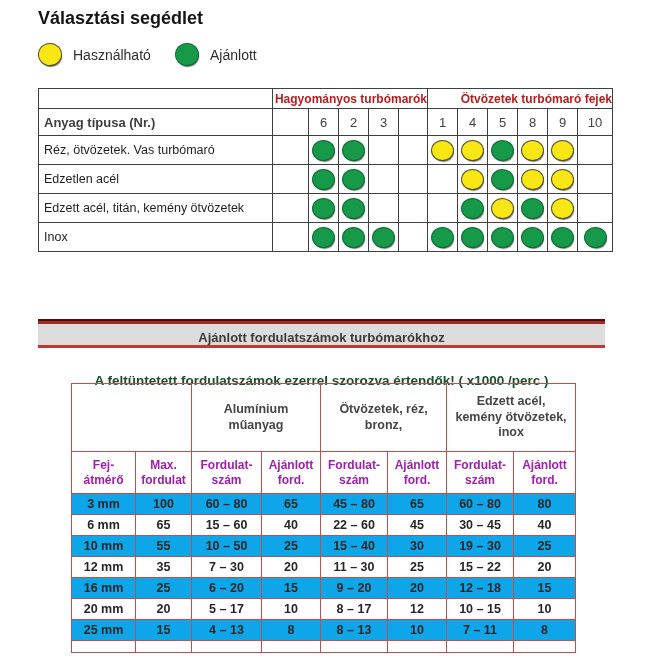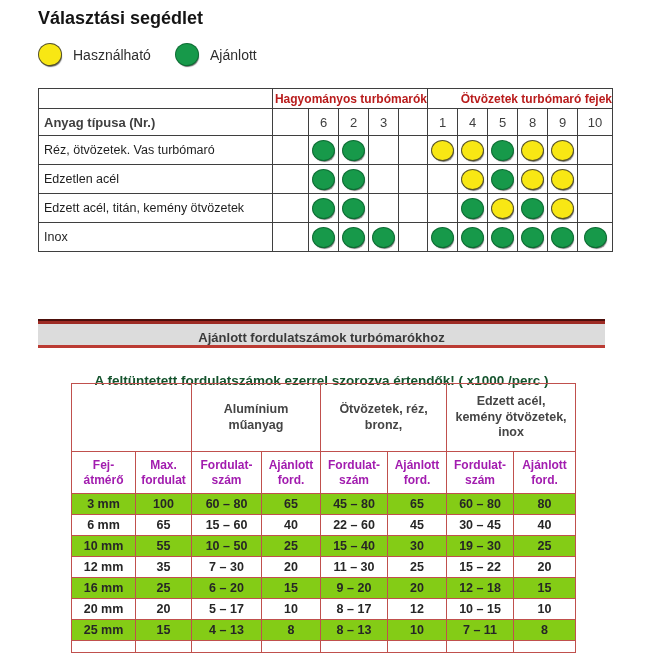--- a/index.html
+++ b/index.html
@@ -54,21 +54,21 @@
     position:absolute;left:71px;top:383px;width:504px;
     border-collapse:collapse;table-layout:fixed;
   }
   .rpm-table td{
     border:1px solid #c0504d;padding:0;text-align:center;vertical-align:middle;
     font-weight:bold;overflow:hidden;
   }
   .rpm-table tr.grp td{height:67px;font-size:12.5px;color:#454545;white-space:pre-line;line-height:1.25;}
   .rpm-table tr.sub td{height:41px;font-size:12px;color:#a21caf;white-space:pre-line;line-height:1.25;}
   .rpm-table tr.data td{height:20px;font-size:12.5px;color:#262626;}
-  .rpm-table tr.shaded td{background:#84cc16;}
+  .rpm-table tr.shaded td{background:#0ea5e9;}
   .rpm-table tr.partial td{height:11px;}
 </style>
 </head>
 <body>
 
 <div id="canvas">
 
   <div class="page-title">Választási segédlet</div>
 
   <div class="legend">

